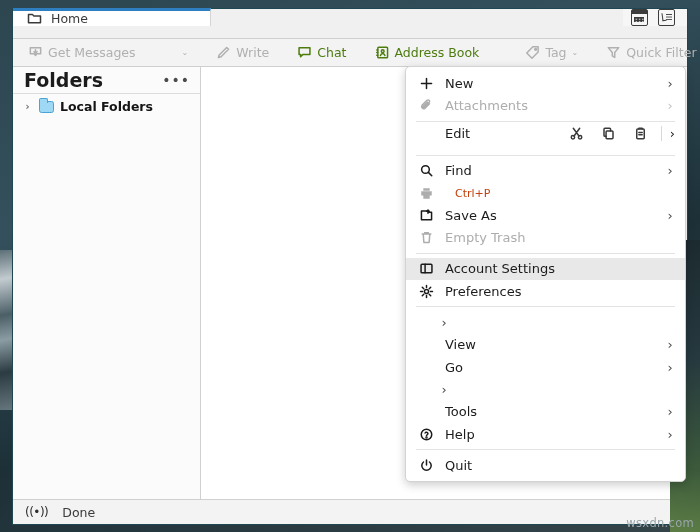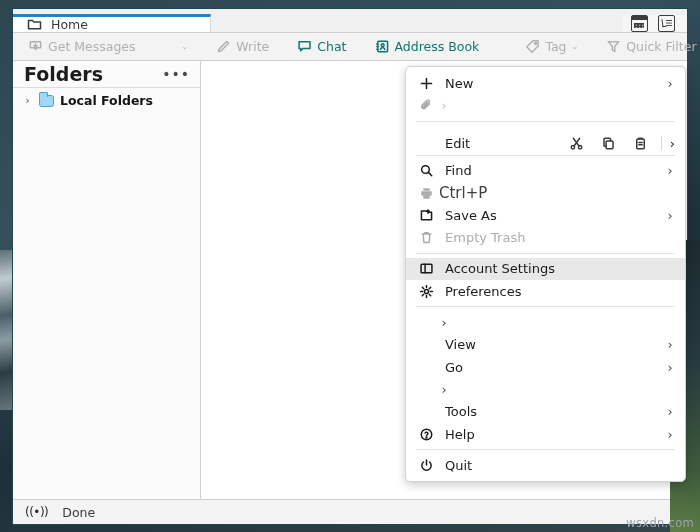--- a/index.html
+++ b/index.html
@@ -39,24 +39,24 @@
     left: 12px; top: 8px;
     width: 676px; height: 517px;
     background: #ffffff;
     border: 1px solid #1d4852;
     display: flex;
     flex-direction: column;
   }
 
   
   .tabstrip {
-    height: 24px;
+    height: 30px;
     background: #f0f0f0;
     display: flex;
-    align-items: flex-end;
+    align-items: flex-start;
     border-bottom: 1px solid #cfcfcf;
     position: relative;
     flex: 0 0 auto;
   }
   .tab {
     display: flex;
     align-items: center;
     gap: 9px;
     padding: 0 14px;
     min-width: 198px;
@@ -121,21 +121,21 @@
     gap: 14px;
     padding: 0 4px 0 8px;
     font-size: 12.5px;
     flex: 0 0 auto;
     position: relative;
     z-index: 4;
   }
   .tb-item {
     display: flex; align-items: center; gap: 5px;
     padding: 0 7px; height: 22px;
-    color: #0f766e; white-space: nowrap;
+    color: #4d7c0f; white-space: nowrap;
   }
   .tb-item.disabled { color: #b0b0b0; }
   .tb-sep-v { width: 1px; height: 16px; background: #d0d0d0; margin: 0 2px; }
   .caret { font-size: 8px; line-height: 1; color: inherit; }
 
   .searchbox {
     display: flex; align-items: center; gap: 5px;
     height: 21px; width: 92px;
     border: 1px solid #c6c6c6;
     border-radius: 3px;
@@ -240,28 +240,28 @@
     position: relative;
   }
   .mi.highlight { background: #e8e8e8; }
   .mi.disabled { color: #adadad; }
   .mi .mi-ico {
     width: 20px; flex: 0 0 20px;
     display: flex; align-items: center; justify-content: flex-start;
     font-size: 13px; line-height: 1;
   }
   .mi .mi-label { flex: 1 1 auto; padding-left: 6px; white-space: nowrap; }
-  .mi .mi-accel { color: #404040; font-size: 15px; padding-right: 4px; }
+  .mi .mi-accel { color: #c2410c; font-size: 11px; padding-right: 4px; margin-left: 16px; }
   .mi .chev { color: #4a4a4a; font-size: 13px; width: 10px; text-align: center; }
   .mi.disabled .chev { color: #c2c2c2; }
 
   .msep { height: 1px; background: #e3e3e3; margin: 4px 10px; }
 
   
-  .mi-edit { display: flex; align-items: flex-end; height: 25px; padding: 0 10px 0 13px; }
+  .mi-edit { display: flex; align-items: flex-start; height: 25px; padding: 0 10px 0 13px; }
   .mi-edit .lbl { padding-left: 26px; flex: 1 1 auto; }
   .mi-edit .acts { display: flex; align-items: center; gap: 0; }
   .mi-edit .act { width: 32px; text-align: center; font-size: 13px; color: #3a3a3a; }
   .mi-edit .divider { width: 1px; height: 15px; background: #d8d8d8; margin: 0 8px 0 4px; }
 
   svg { display: block; }
   .gi { width: 15px; height: 15px; }
   .gi path, .gi line, .gi rect, .gi circle, .gi polyline, .gi polygon {
     stroke: currentColor; fill: none; stroke-width: 1.6;
     stroke-linecap: round; stroke-linejoin: round;
@@ -420,20 +420,21 @@
       <span class="mi-label">New</span>
       <span class="chev">›</span>
     </div>
 
     <div class="mi disabled">
       <span class="mi-ico">
         <svg class="gi" viewBox="0 0 16 16">
             <path d="M11.2 6.2 6.4 11a2.3 2.3 0 0 1-3.2-3.2l5.3-5.3a1.6 1.6 0 0 1 2.3 2.3l-5.2 5.2a.8.8 0 0 1-1.1-1.1l4.6-4.6"></path>
           </svg>
       </span>
+      <span class="mi-label">Attachments</span>
       <span class="chev">›</span>
     </div>
 
     <div class="msep"></div>
 
     <div class="mi-edit">
       <span class="lbl">Edit</span>
       <span class="acts">
         <span class="act">
           <svg class="gi" viewBox="0 0 16 16" style="margin:0 auto">

